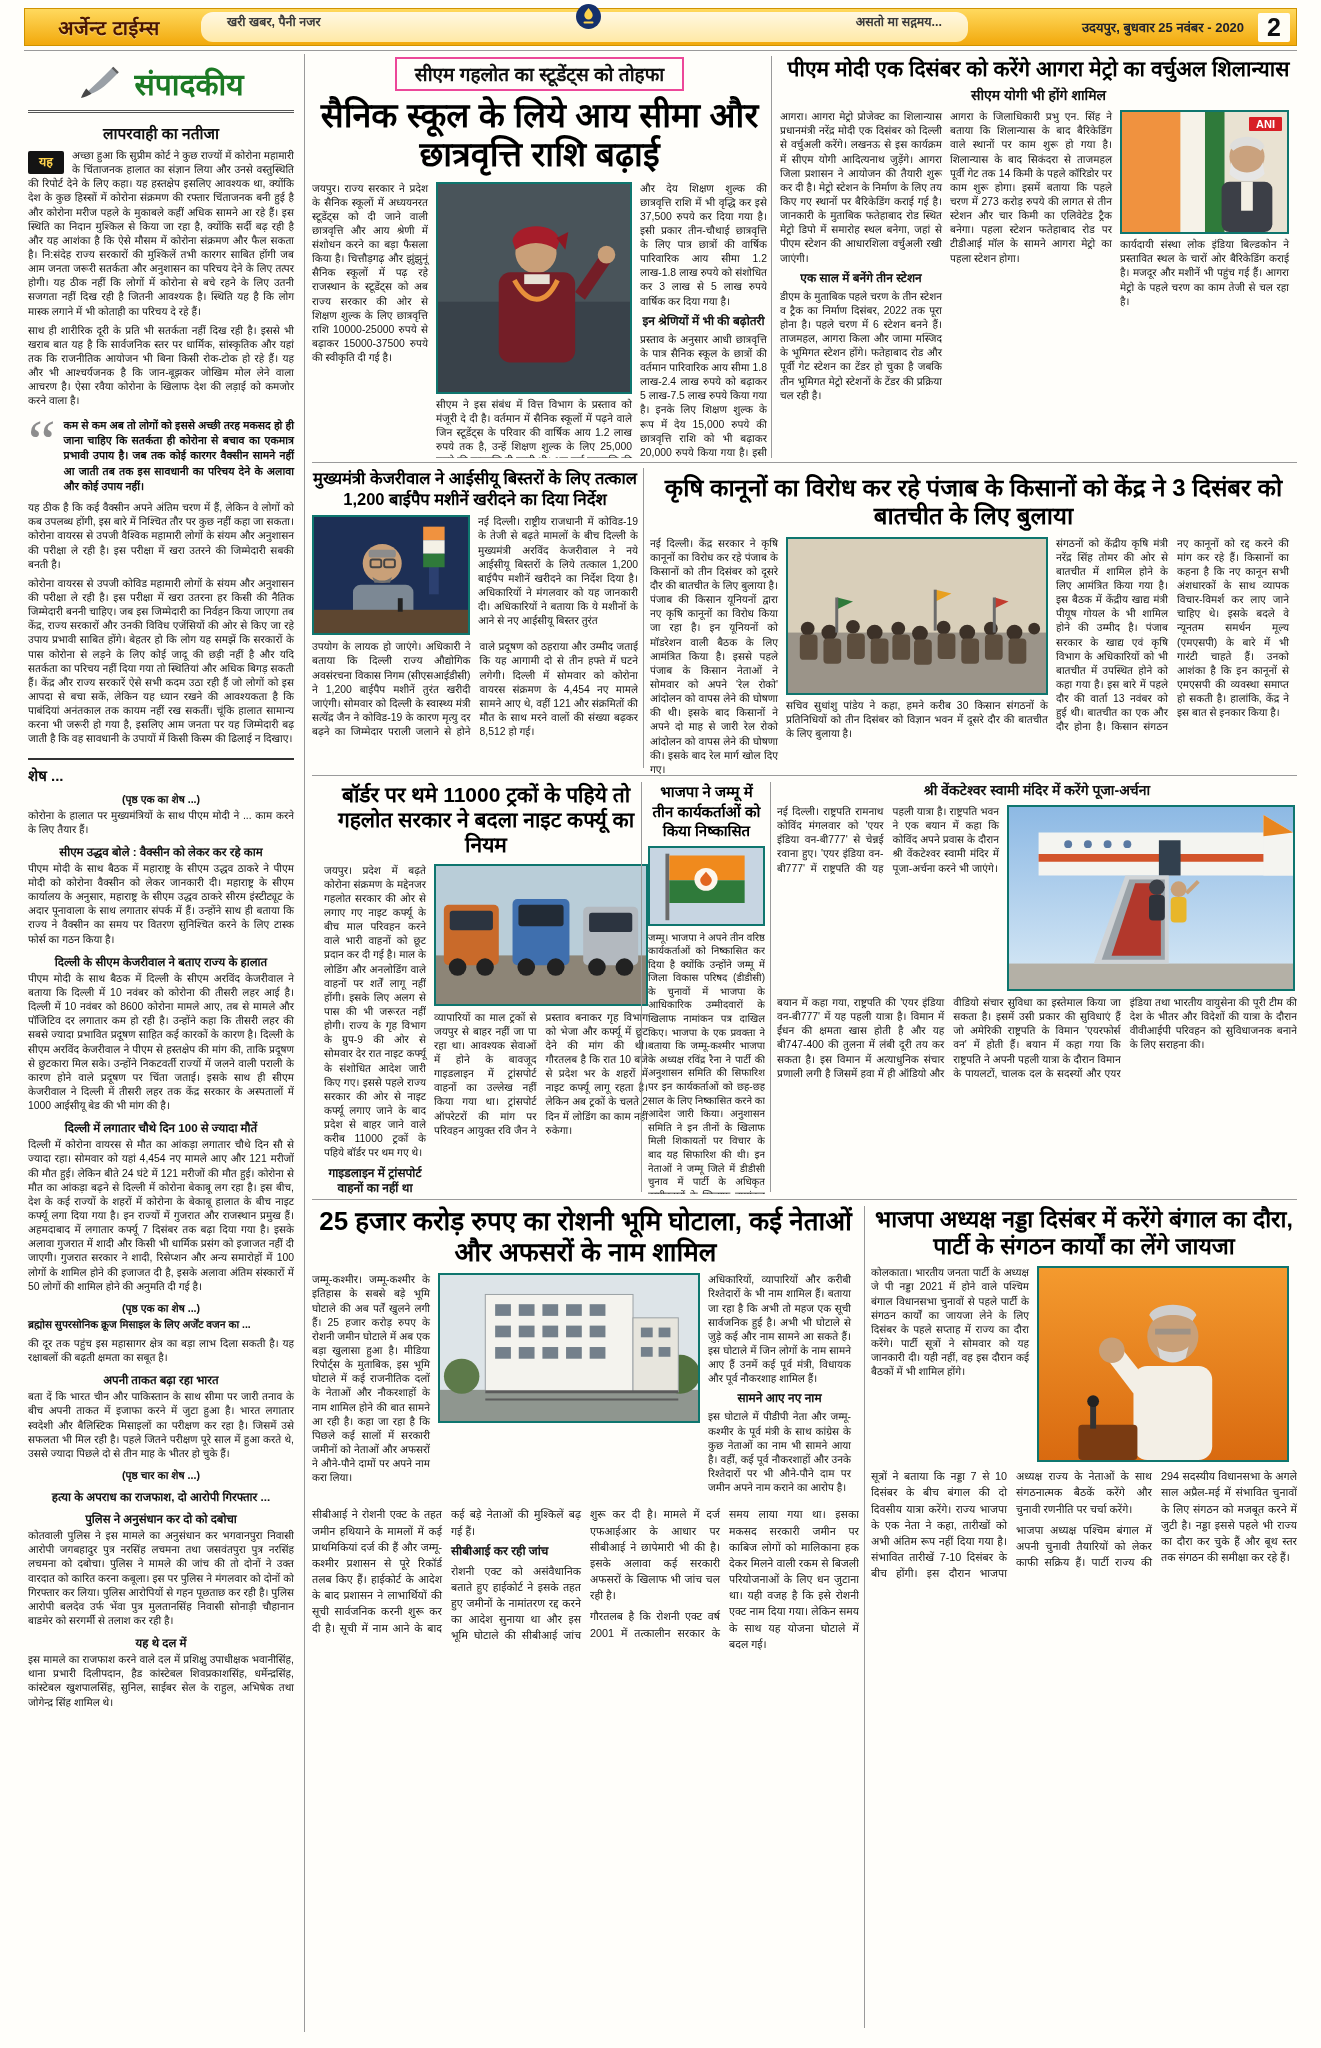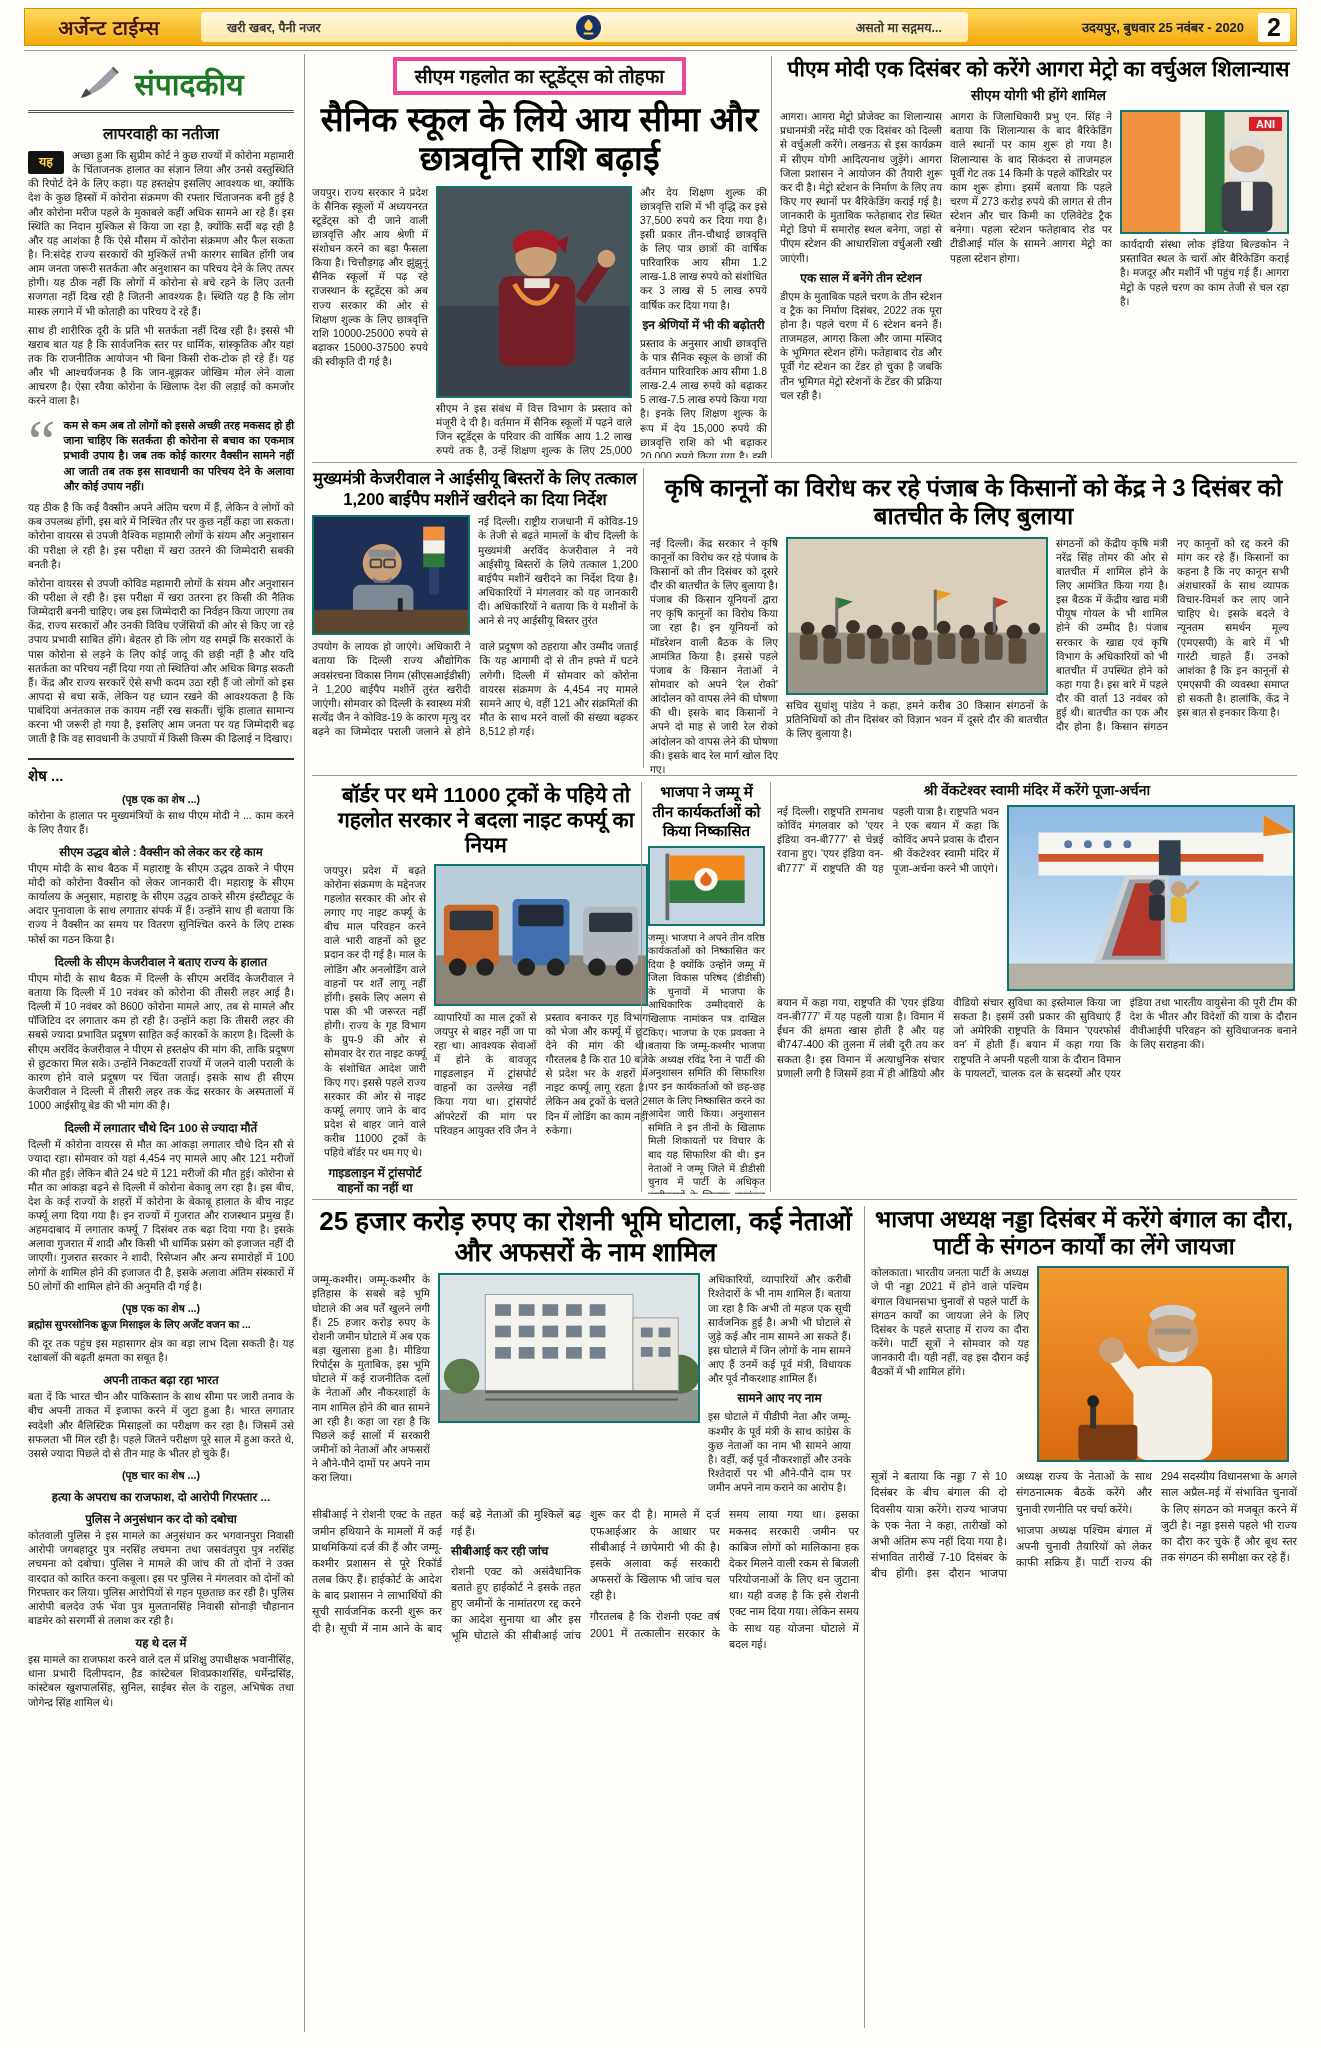--- a/index.html
+++ b/index.html
@@ -10,41 +10,41 @@
   
   .sep-h { position:absolute; height:1px; background:#9a9a9a; }
   .sep-v { position:absolute; width:1px;  background:#9a9a9a; }
 
   
   #masthead { position:absolute; left:24px; top:8px; width:1273px; height:38px; display:flex; align-items:stretch;
               background:linear-gradient(180deg,#ffd95e,#f2a90c); border:1px solid #cf9300; }
   .mh-logo { width:168px; display:flex; align-items:center; justify-content:center;
              font-size:20px; font-weight:800; color:#4a1502; letter-spacing:.5px; text-shadow:0 1px 0 rgba(255,255,255,.45); }
   .mh-center { flex:1; margin:3px 8px; background:linear-gradient(180deg,#fff8e2,#ffe9a6);
-               display:flex; align-items:center; justify-content:space-between; padding:0 26px; border-radius:4px; }
+               display:flex; align-items:flex-end; justify-content:space-between; padding:12px 26px; border-radius:12px; }
   .mh-tag { font-size:12.5px; font-weight:700; color:#3a3a3a; }
   .mh-emblem { display:flex; align-items:center; }
   .mh-right { width:320px; display:flex; align-items:center; justify-content:flex-end; gap:14px; padding-right:6px; }
   .mh-date { font-size:13px; font-weight:700; color:#20222b; }
   .mh-page { font-size:25px; font-weight:800; color:#101010; background:#fffdf4; padding:0 9px; border-radius:2px; }
 
   
   .article { position:absolute; overflow:hidden; }
   .row { display:flex; gap:8px; }
   .body { font-size:10.4px; line-height:1.36; text-align:justify; color:#141414; }
   .body p { margin-bottom:5px; }
   .cols2 { column-count:2; column-gap:9px; }
   .cols3 { column-count:3; column-gap:9px; }
   .cols4 { column-count:4; column-gap:9px; }
   .sub { font-weight:800; text-align:center; font-size:13.5px; line-height:1.25; margin:5px 0 4px; }
   .sub.small { font-size:12px; }
   .photo { position:relative; border:2px solid #0f766e; background:#cfd4d8; flex:none; }
   .photo svg { display:block; width:100%; height:100%; }
   .kicker { text-align:center; margin:1px 0 5px; }
-  .kicker span { display:inline-block; border:4px solid #ec4899; padding:2px 18px; font-size:19px; font-weight:800; }
+  .kicker span { display:inline-block; border:2px solid #ec4899; padding:2px 18px; font-size:19px; font-weight:800; }
   h1 { font-weight:800; text-align:center; color:#000; }
   .h-xl { font-size:34px; line-height:1.14; margin-bottom:8px; }
   .h-lg { font-size:24px; line-height:1.18; margin-bottom:6px; }
   .h-md { font-size:21px; line-height:1.2;  margin-bottom:6px; }
   .h-sm { font-size:16.5px; line-height:1.25; margin-bottom:6px; }
   .h-xs { font-size:15px; line-height:1.3; margin-bottom:5px; }
   .deck { text-align:center; font-weight:800; font-size:14px; margin:-2px 0 6px; }
 
   
   #editorial-col { position:absolute; left:24px; top:54px; width:281px; height:1978px; padding:0 10px 0 4px;

